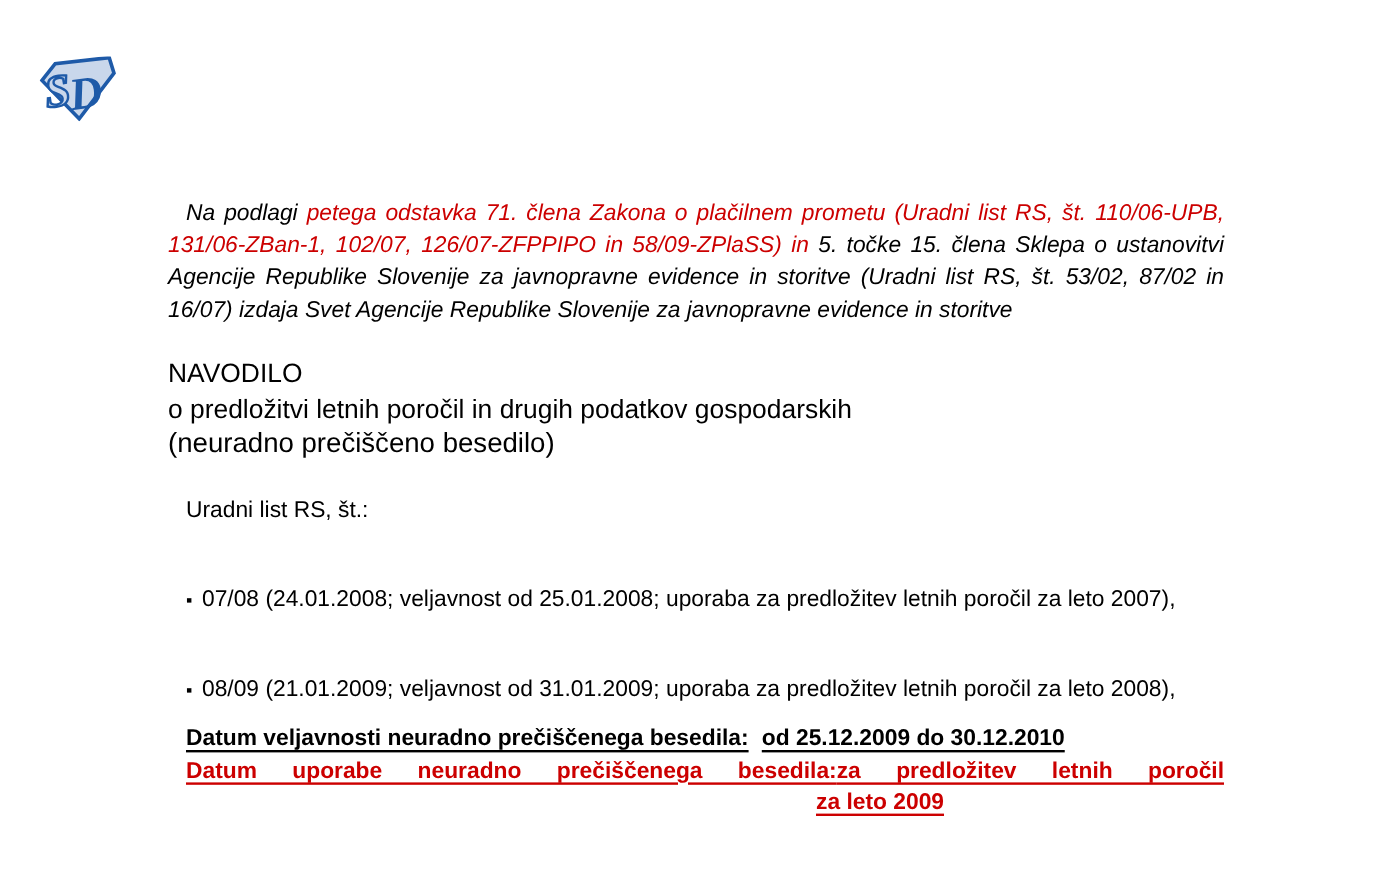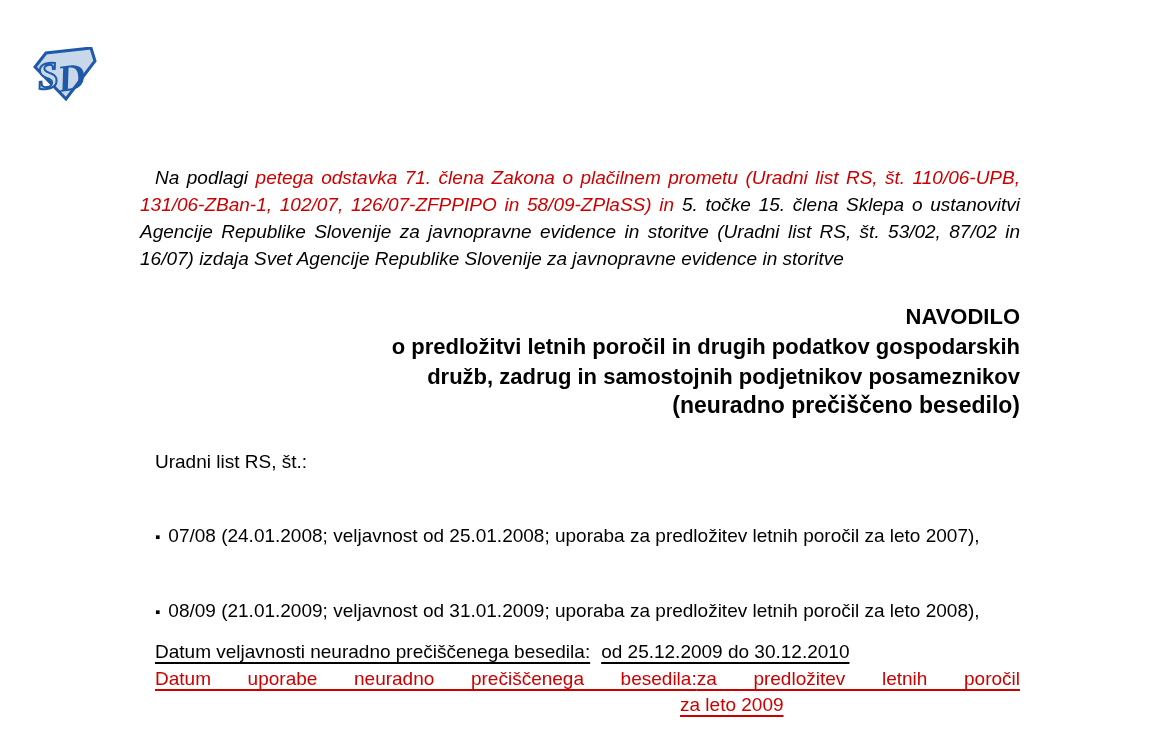--- a/index.html
+++ b/index.html
@@ -25,30 +25,30 @@
   .content {
     position: absolute; left: 140px; top: 164px; width: 880px;
   }
 
   .intro {
     font-size: 19px; line-height: 27px;
     text-align: justify; text-indent: 15px; font-style: italic;
   }
   .red { color: var(--red); }
 
-  .title-block { margin-top: 30px; text-align: right; font-weight: bold; }
+  .title-block { margin-top: 24px; text-align: left; font-weight: normal; }
   .title-line { font-size: 22px; line-height: 30px; }
   .subtitle   { font-size: 23px; line-height: 27px; }
 
   .gazette { margin-top: 30px; font-size: 19px; }
   .g-heading { line-height: 26px; text-indent: 15px; }
   .g-item { line-height: 26px; text-indent: 15px; text-align: justify; margin-top: 48px; }
   .bullet { font-size: 15px; margin-right: 8px; }
 
-  .validity { margin-top: 14px; font-size: 19px; font-weight: normal; line-height: 26.5px; }
+  .validity { margin-top: 14px; font-size: 19px; font-weight: bold; line-height: 26.5px; }
   .v-line { text-indent: 15px; white-space: nowrap; }
   .v-line-justify { text-indent: 15px; text-align: justify; text-align-last: justify; }
   .v-line3 { padding-left: 540px; }
   .u {
     text-decoration: underline;
     text-decoration-thickness: 2px;
     text-underline-offset: 4px;
   }
   .spacer { display: inline-block; width: 11px; }
 </style>
@@ -65,21 +65,20 @@
     </g>
   </svg>
 
   <div class="content">
 
     <p class="intro"><span>Na podlagi </span><span class="red">petega odstavka 71. člena Zakona o plačilnem prometu (Uradni list RS, št. 110/06-UPB, 131/06-ZBan-1, 102/07, 126/07-ZFPPIPO in 58/09-ZPlaSS) in</span><span> 5. točke 15. člena Sklepa o ustanovitvi Agencije Republike Slovenije za javnopravne evidence in storitve (Uradni list RS, št. 53/02, 87/02 in 16/07) izdaja Svet Agencije Republike Slovenije za javnopravne evidence in storitve</span></p>
 
     <div class="title-block">
       <div class="title-line">NAVODILO</div>
       <div class="title-line">o predložitvi letnih poročil in drugih podatkov gospodarskih</div>
-      <div class="title-line">družb, zadrug in samostojnih podjetnikov posameznikov</div>
       <div class="subtitle">(neuradno prečiščeno besedilo)</div>
     </div>
 
     <div class="gazette">
       <p class="g-heading">Uradni list RS, št.:</p>
       <p class="g-item"><span class="bullet">▪</span><span>07/08 (24.01.2008; veljavnost od 25.01.2008; uporaba za predložitev letnih poročil za leto 2007),</span></p>
       <p class="g-item"><span class="bullet">▪</span><span>08/09 (21.01.2009; veljavnost od 31.01.2009; uporaba za predložitev letnih poročil za leto 2008),</span></p>
     </div>
 
     <div class="validity">

